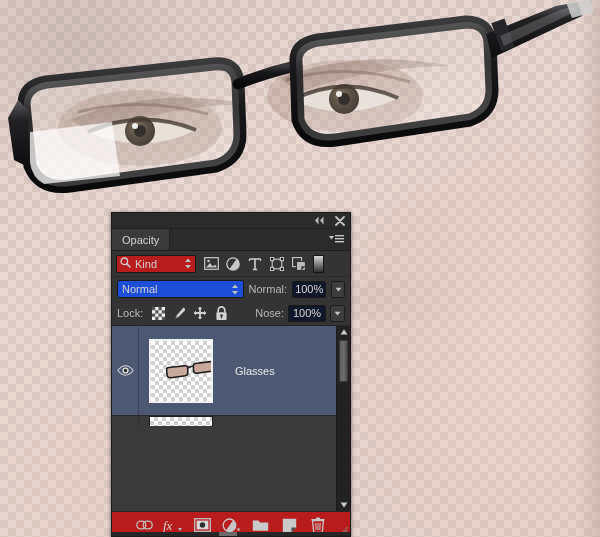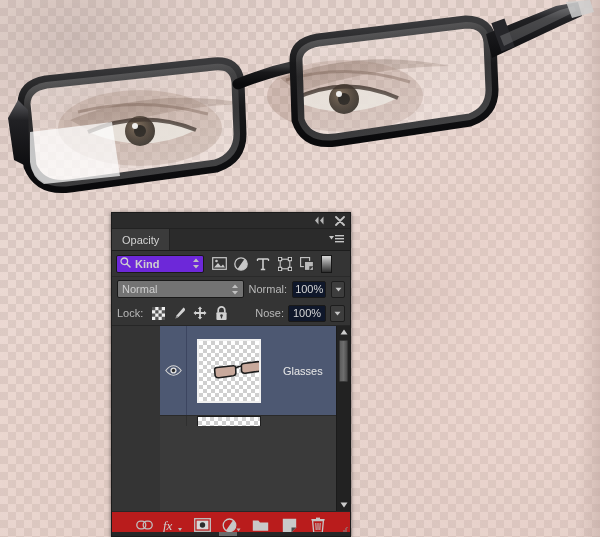--- a/index.html
+++ b/index.html
@@ -92,44 +92,44 @@
   .panel-menu-icon{
     display:flex;align-items:center;padding-right:6px;cursor:pointer;color:#c6c6c6;
   }
 
   
   .filter-row{
     height:25px;display:flex;align-items:center;gap:0;
     padding:0 4px;background:#343434;border-bottom:1px solid #2a2a2a;
   }
   .kind-select{
-    width:88px;height:18px;background:#6d28d9;border:1px solid #191919;
+    width:80px;height:18px;background:#b91c1c;border:1px solid #191919;
     border-radius:2px;display:flex;align-items:center;gap:4px;
-    padding:0 3px;box-sizing:border-box;color:#cfcfcf;font-size:11px;cursor:pointer;font-weight:bold;
+    padding:0 3px;box-sizing:border-box;color:#cfcfcf;font-size:11px;cursor:pointer;
   }
   .kind-select .lbl{flex:1;}
   .stepper{display:flex;flex-direction:column;gap:1px;line-height:0;}
   .filter-icons{display:flex;align-items:center;gap:0;margin-left:4px;}
   .filter-icon{
     width:22px;height:20px;display:flex;align-items:center;justify-content:center;
     cursor:pointer;color:#c2c2c2;
   }
   .filter-toggle{
     width:11px;height:18px;margin-left:3px;cursor:pointer;
     background:linear-gradient(180deg,#d8d8d8 0%,#8a8a8a 45%,#2e2e2e 100%);
     border:1px solid #161616;box-sizing:border-box;
   }
 
   
   .blend-row{
     height:24px;display:flex;align-items:center;padding:0 5px;gap:5px;
     background:#343434;
   }
   .blend-select{
-    width:140px;height:18px;background:#737373;border:1px solid #191919;border-radius:2px;
+    width:140px;height:18px;background:#1d4ed8;border:1px solid #191919;border-radius:2px;
     display:flex;align-items:center;padding:0 4px;box-sizing:border-box;
     color:#cfcfcf;cursor:pointer;
   }
   .blend-select .lbl{flex:1;}
   .field-label{color:#b8b8b8;font-size:11px;white-space:nowrap;}
   .numfield{
     width:38px;height:17px;background:#0f172a;border:1px solid #191919;border-radius:2px;
     color:#d6d6d6;font-size:11px;display:flex;align-items:center;justify-content:center;
     box-sizing:border-box;cursor:text;
   }
@@ -143,21 +143,21 @@
     height:24px;display:flex;align-items:center;padding:0 5px;gap:4px;
     background:#343434;border-bottom:1px solid #262626;
   }
   .lock-icons{display:flex;align-items:center;gap:5px;margin-left:3px;}
   .lock-icon{width:16px;height:16px;display:flex;align-items:center;justify-content:center;cursor:pointer;color:#c9c9c9;}
   .lock-spacer{flex:1;}
 
   
   .layer-list{
     position:relative;background:#3a3a3a;
-    height:185px;overflow:hidden;margin-left:48px;
+    height:185px;overflow:hidden;
   }
   .layer-row{
     height:90px;display:flex;align-items:center;
     border-bottom:1px solid #2a2a2a;box-sizing:border-box;
     background:#3a3a3a;cursor:pointer;
   }
   .layer-row.selected{background:#4d5872;}
   .vis-cell{
     width:27px;height:100%;display:flex;align-items:center;justify-content:center;
     border-right:1px solid #2f2f2f;box-sizing:border-box;cursor:pointer;

